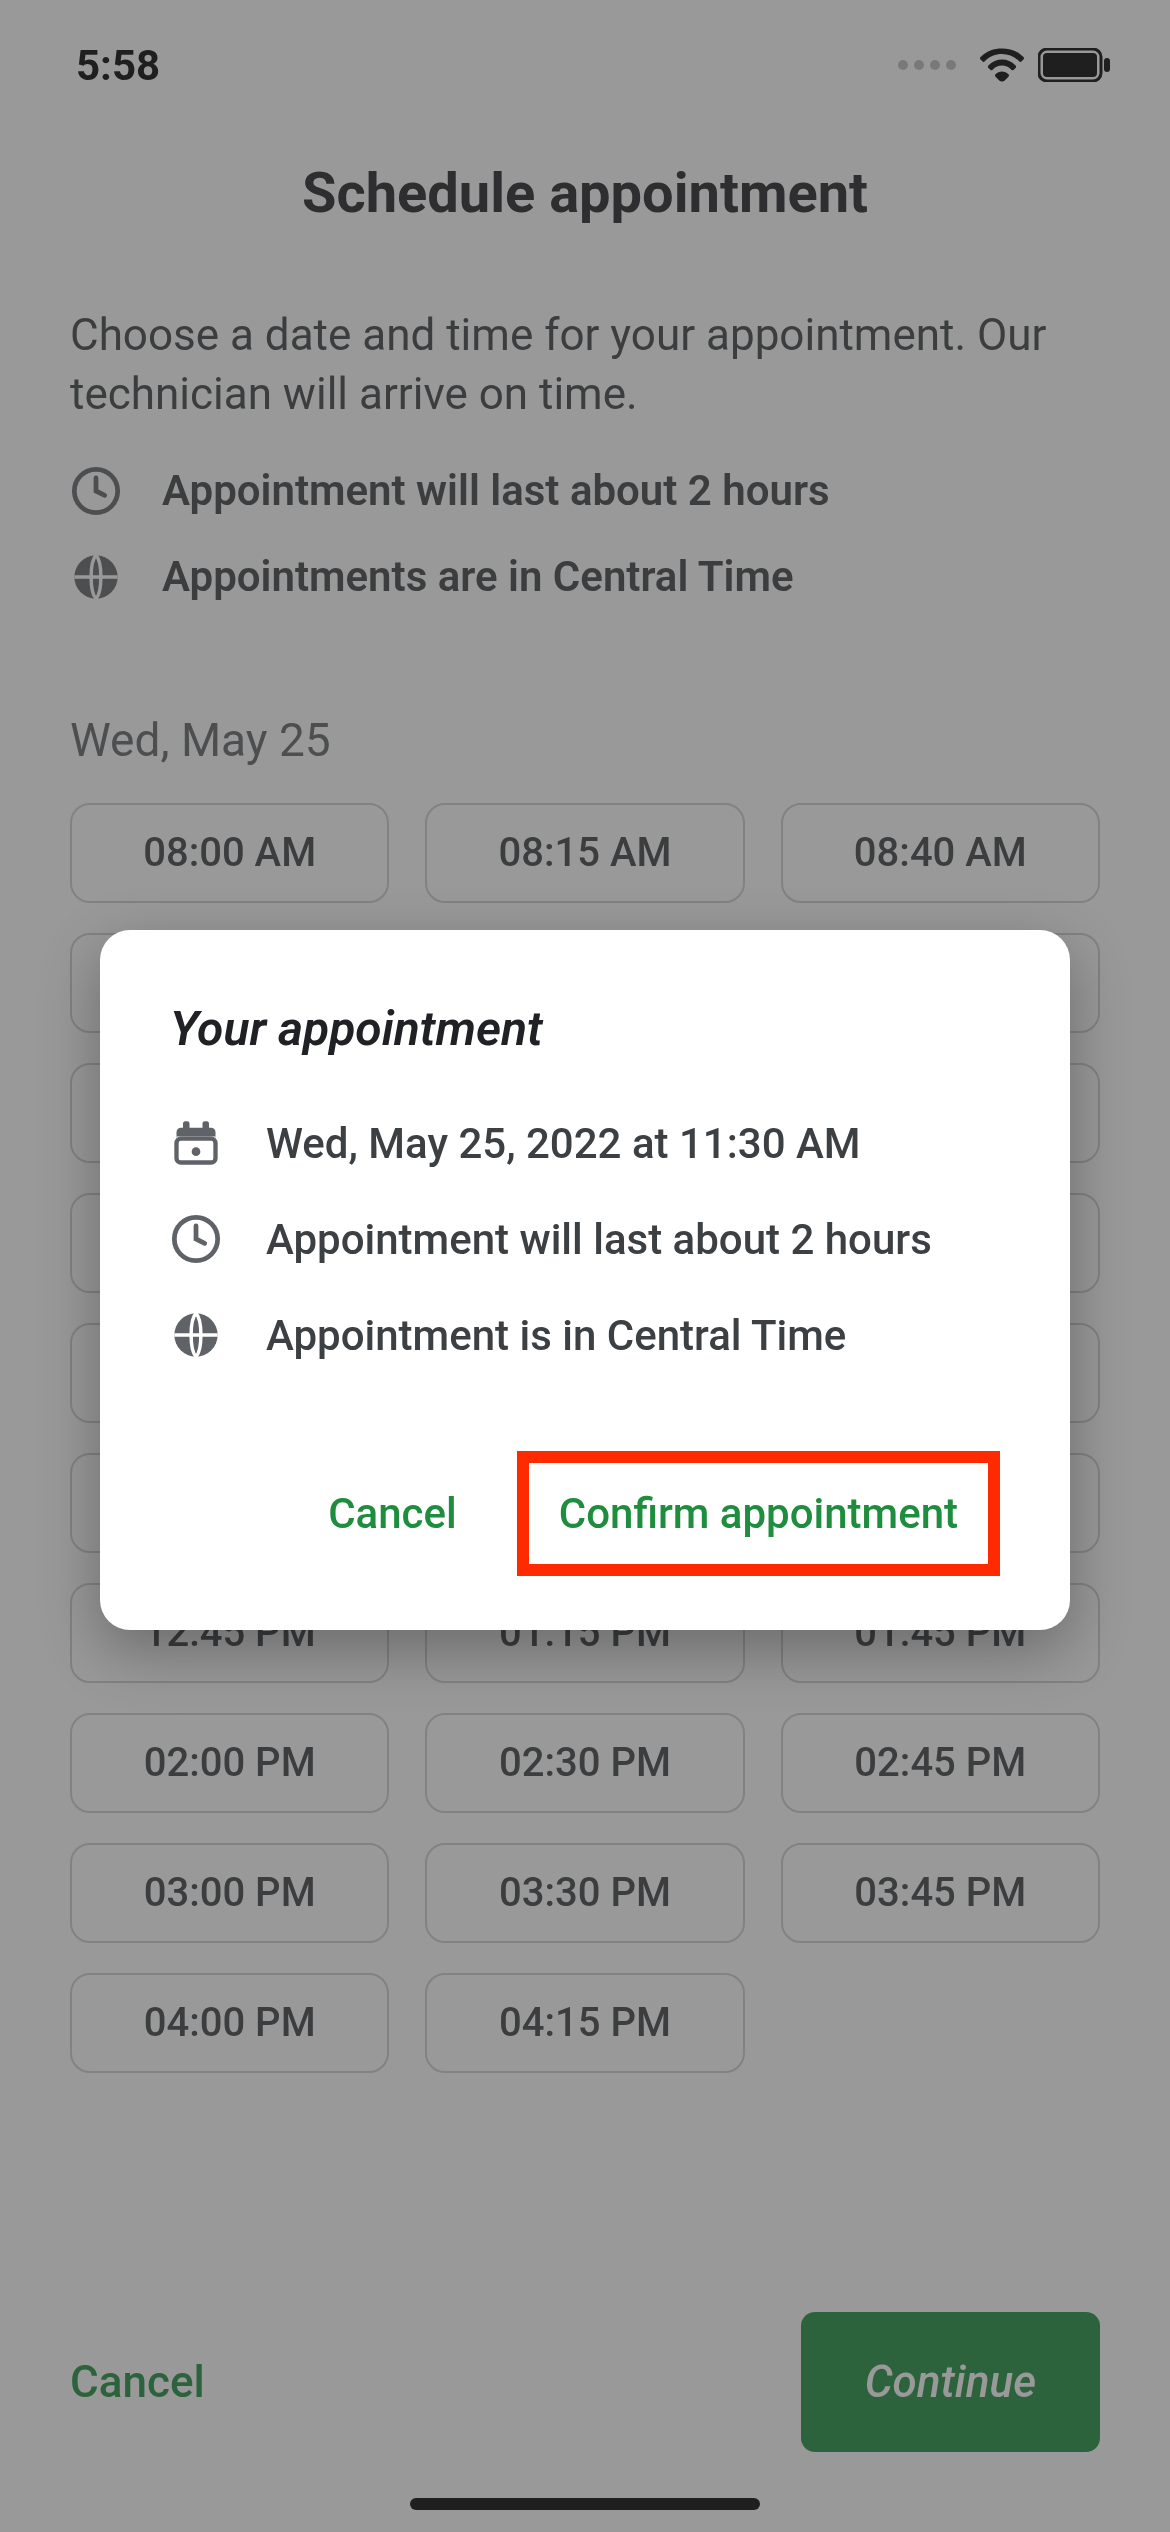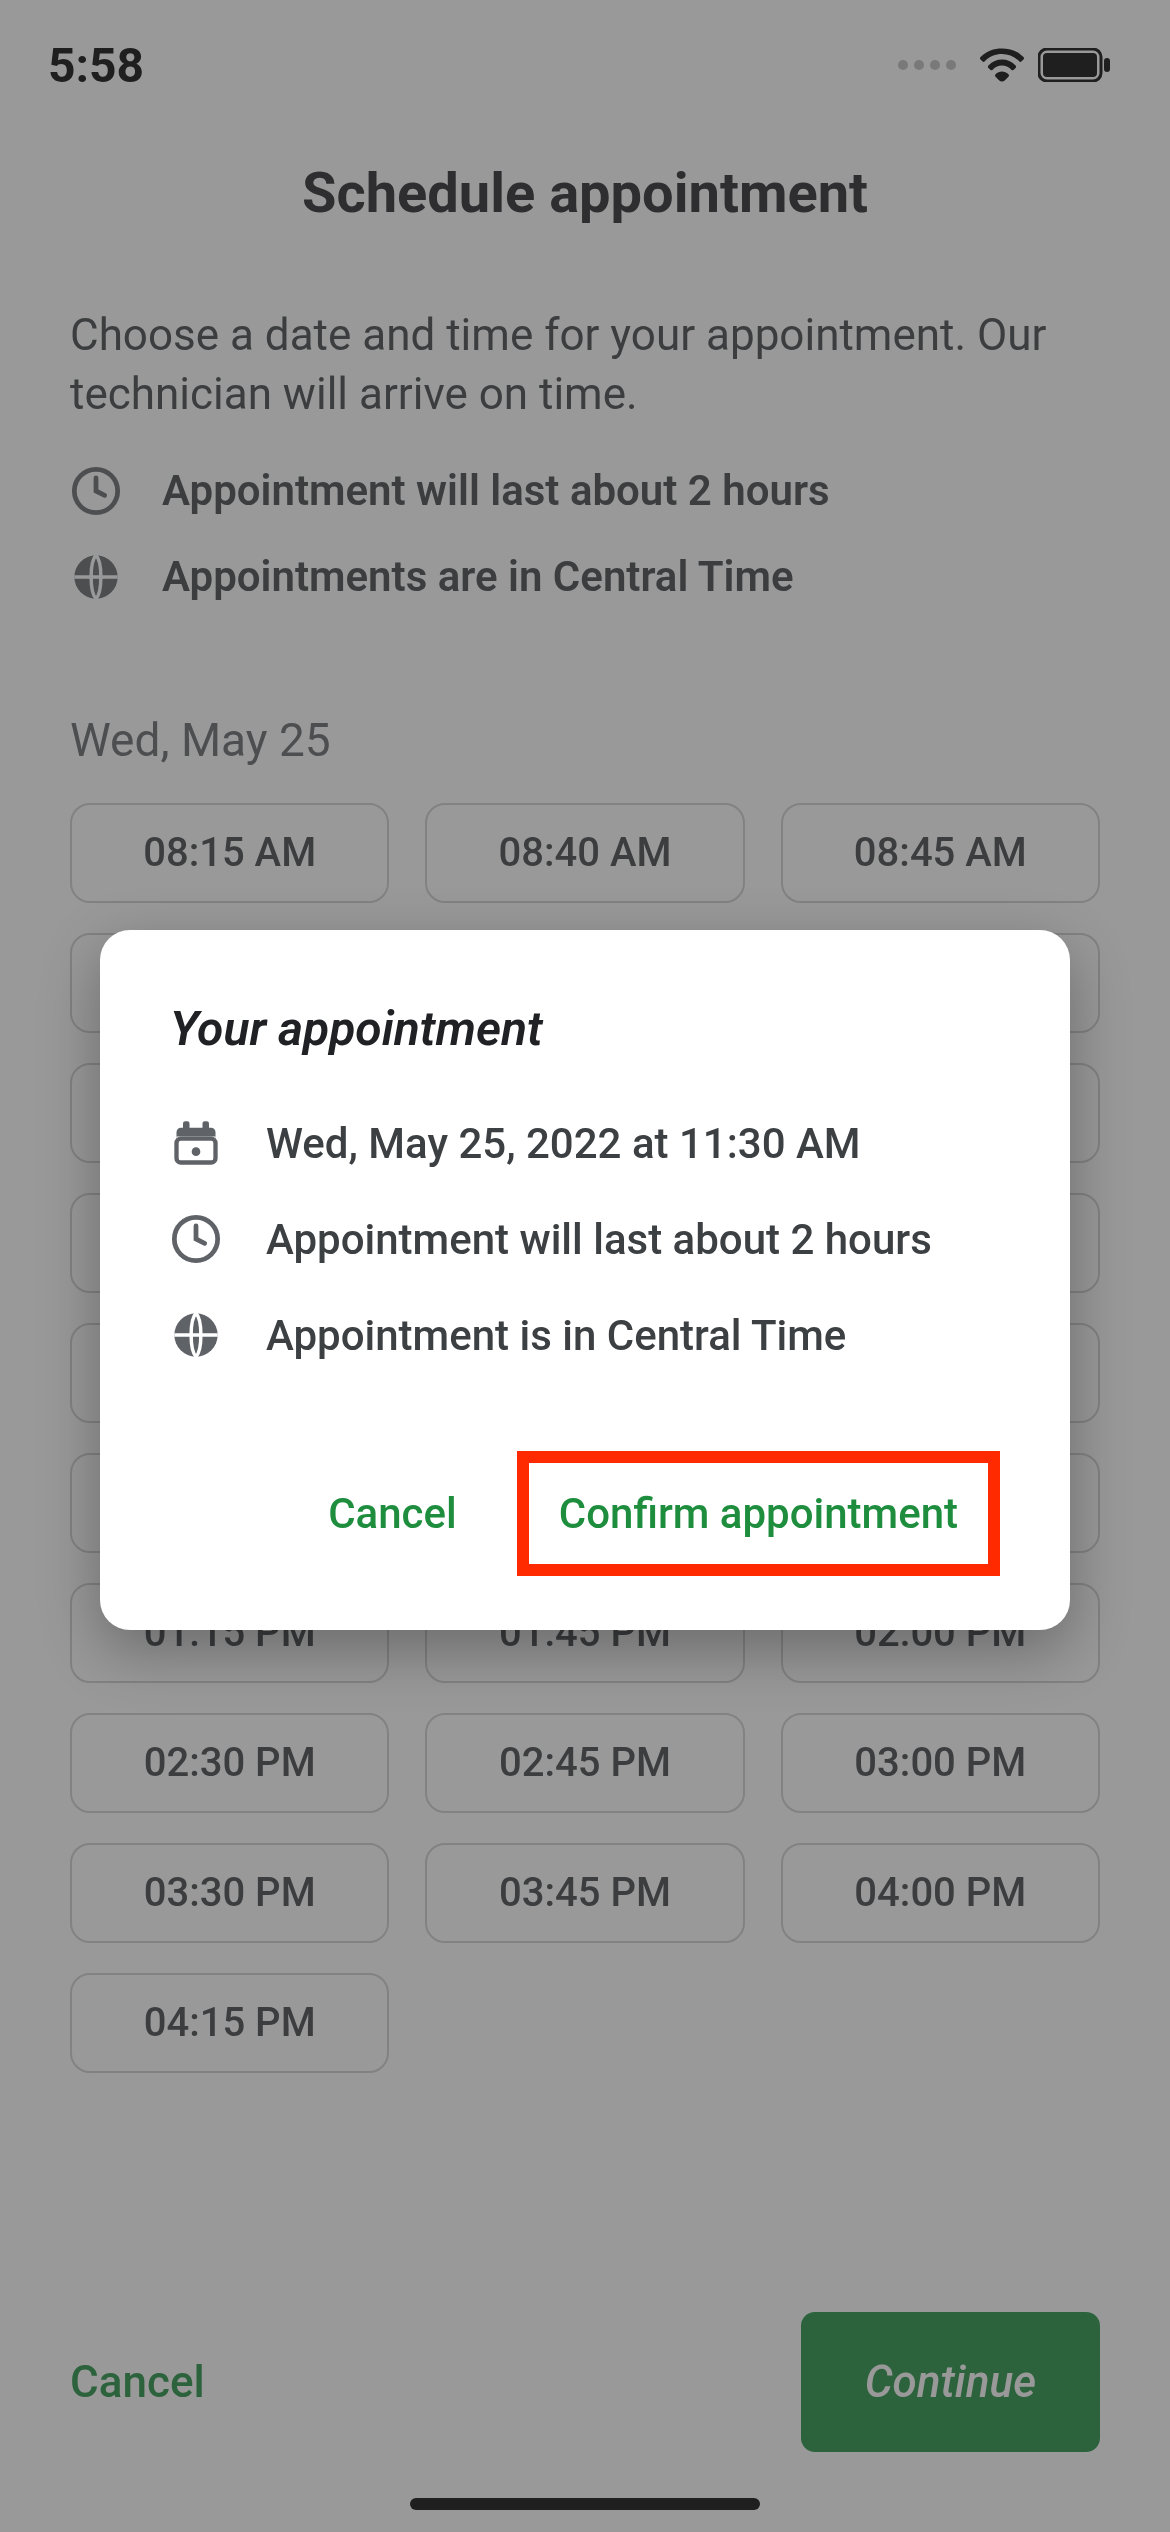--- a/index.html
+++ b/index.html
@@ -1,20 +1,20 @@
 <!DOCTYPE html>
 <html><head>
 <meta charset="utf-8">
 <style>
   * { box-sizing: border-box; margin: 0; padding: 0; }
   html, body { width: 1170px; height: 2532px; font-family: -apple-system, Roboto, Arial, sans-serif; overflow: hidden; }
   body { position: relative; background: #fff; }
 
   
-  .status-bar { height: 110px; display: flex; align-items: center; justify-content: space-between; padding: 20px 60px 0 48px; font-size: 48px; font-weight: 700; }
+  .status-bar { height: 110px; display: flex; align-items: center; justify-content: space-between; padding: 20px 60px 0 76px; font-size: 42px; font-weight: 700; }
   .status-right { display: flex; align-items: center; gap: 14px; }
   .dots { display: flex; gap: 6px; margin-right: 10px; }
   .dots span { width: 10px; height: 10px; border-radius: 50%; background: #bdbdbd; }
   .wifi-icon svg, .battery-icon svg { display: block; }
 
   
   .page { padding: 0 70px; }
   .page-title { text-align: center; font-size: 56px; font-weight: 700; color: #202124; margin: 50px 0 80px; }
   .intro { font-size: 44px; color: #3c4043; line-height: 1.35; margin-bottom: 40px; }
   .info-row { display: flex; align-items: center; gap: 40px; margin: 34px 0; }
@@ -112,20 +112,21 @@
           <circle cx="12" cy="12" r="10" fill="#5f6368"></circle>
           <path d="M2 12h20M12 2c3 3 3 17 0 20M12 2c-3 3-3 17 0 20" fill="none" stroke="#fff" stroke-width="1.6"></path>
         </svg>
     </span>
     <span class="txt">Appointments are in Central Time</span>
   </div>
 
   <div class="date-heading">Wed, May 25</div>
 
   <div class="slot-grid" id="slot-grid">
+      <div class="slot">08:00 AM</div>
       <div class="slot">08:15 AM</div>
       <div class="slot">08:40 AM</div>
       <div class="slot">08:45 AM</div>
       <div class="slot">09:00 AM</div>
       <div class="slot">09:15 AM</div>
       <div class="slot">09:30 AM</div>
       <div class="slot">09:45 AM</div>
       <div class="slot">10:00 AM</div>
       <div class="slot">10:15 AM</div>
       <div class="slot">10:30 AM</div>

